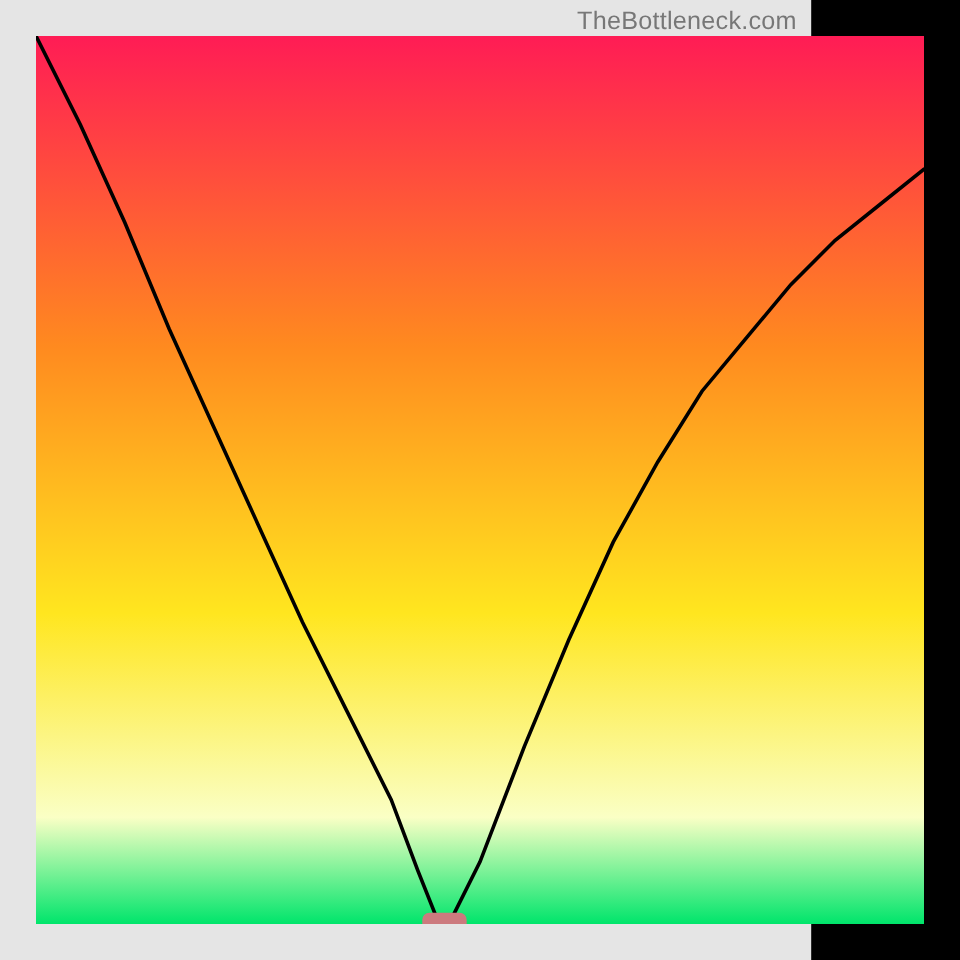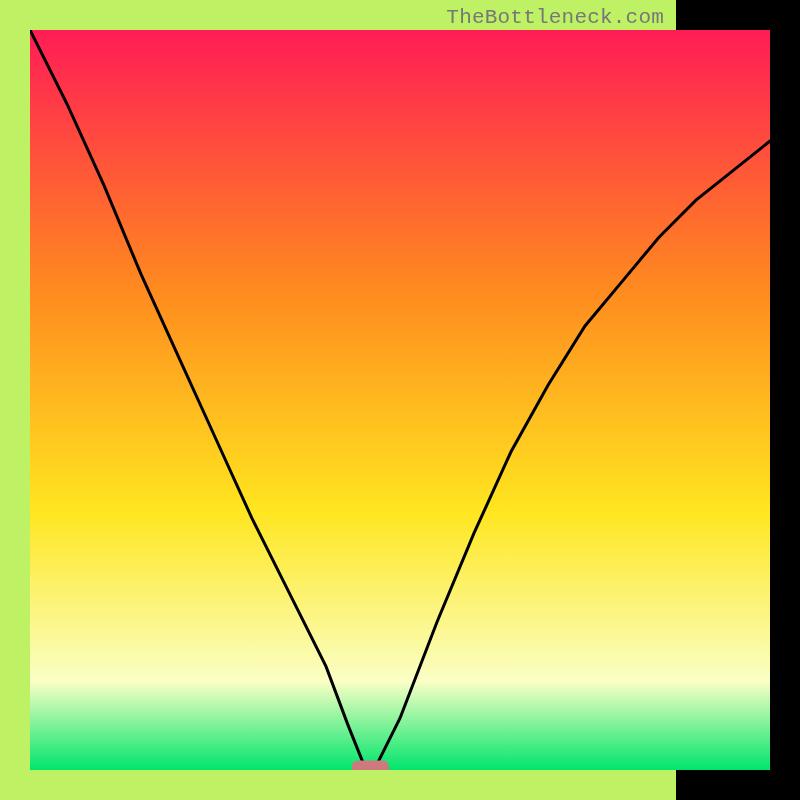--- a/index.html
+++ b/index.html
@@ -8,22 +8,21 @@
     width: 800px;
     height: 800px;
     background: #000;
     overflow: hidden;
     font-family: Arial, Helvetica, sans-serif;
   }
   .frame {
     position: relative;
     width: 676px;
     height: 800px;
-    background: #bef264;
-    font-family: Liberation Mono, monospace;
+    background: #e5e5e5;
   }
   .plot-area {
     position: absolute;
     left: 30px;
     top: 30px;
     width: 740px;
     height: 740px;
   }
   .plot-area svg {
     display: block;

